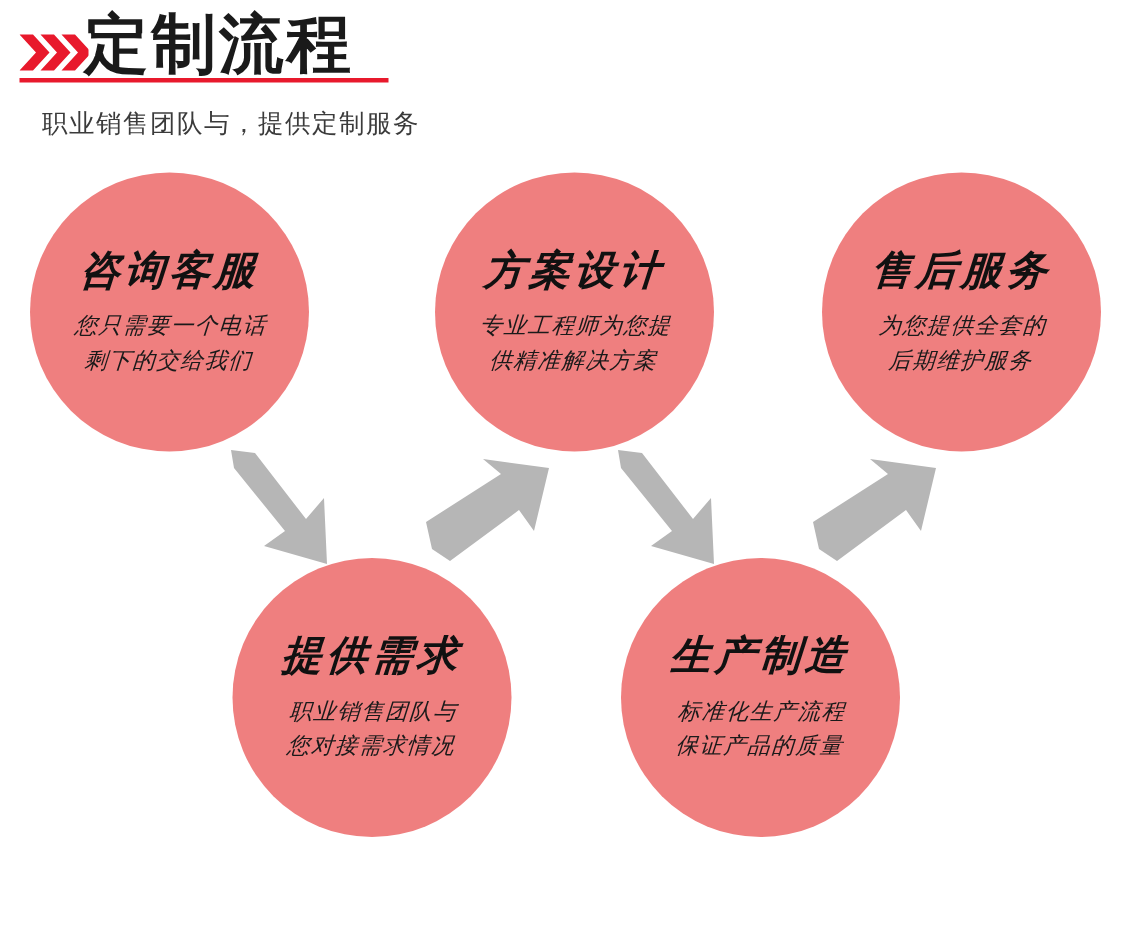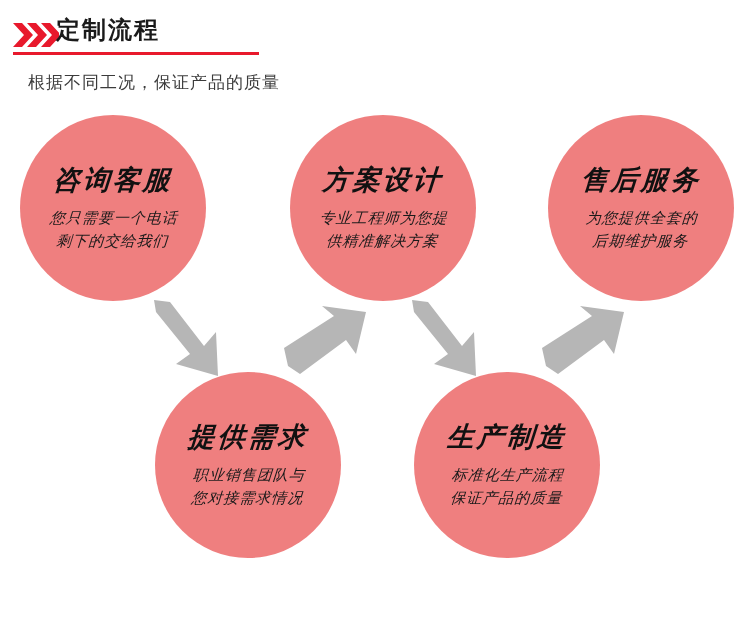--- a/index.html
+++ b/index.html
@@ -34,21 +34,21 @@
     top: 22px;
     width: 46px;
     height: 26px;
   }
   #chevron-group svg { display: block; }
 
   #page-title {
     position: absolute;
     left: 56px;
     top: 8px;
-    font-size: 24px;
+    font-size: 43px;
     line-height: 44px;
     font-weight: 700;
     color: #1a1a1a;
     letter-spacing: 2px;
     white-space: nowrap;
   }
   #title-underline {
     position: absolute;
     left: 13px;
     top: 52px;
@@ -140,21 +140,21 @@
         <path d="M0 1 L9 1 L20 13 L9 25 L0 25 L11 13 Z" fill="#e8192c"></path>
         <path d="M14 1 L23 1 L34 13 L23 25 L14 25 L25 13 Z" fill="#e8192c"></path>
         <path d="M28 1 L37 1 L48 13 L37 25 L28 25 L39 13 Z" fill="#e8192c"></path>
       </svg>
     </div>
 
     <div id="page-title">定制流程</div>
 
     <div id="title-underline"></div>
 
-    <div id="page-subtitle">根据不同工况，保证产品的质量</div>
+    <div id="page-subtitle">职业销售团队与，提供定制服务</div>
   </div>
 
   <div id="flow">
 
     <div class="arrow" id="arrow-0">
       <svg viewBox="0 0 86 86" xmlns="http://www.w3.org/2000/svg" aria-hidden="true">
         <path d="M8 2 L24 4 L58 48 L70 34 L72 78 L30 66 L44 56 L10 14 Z" fill="#b6b6b6"></path>
       </svg>
     </div>
 

